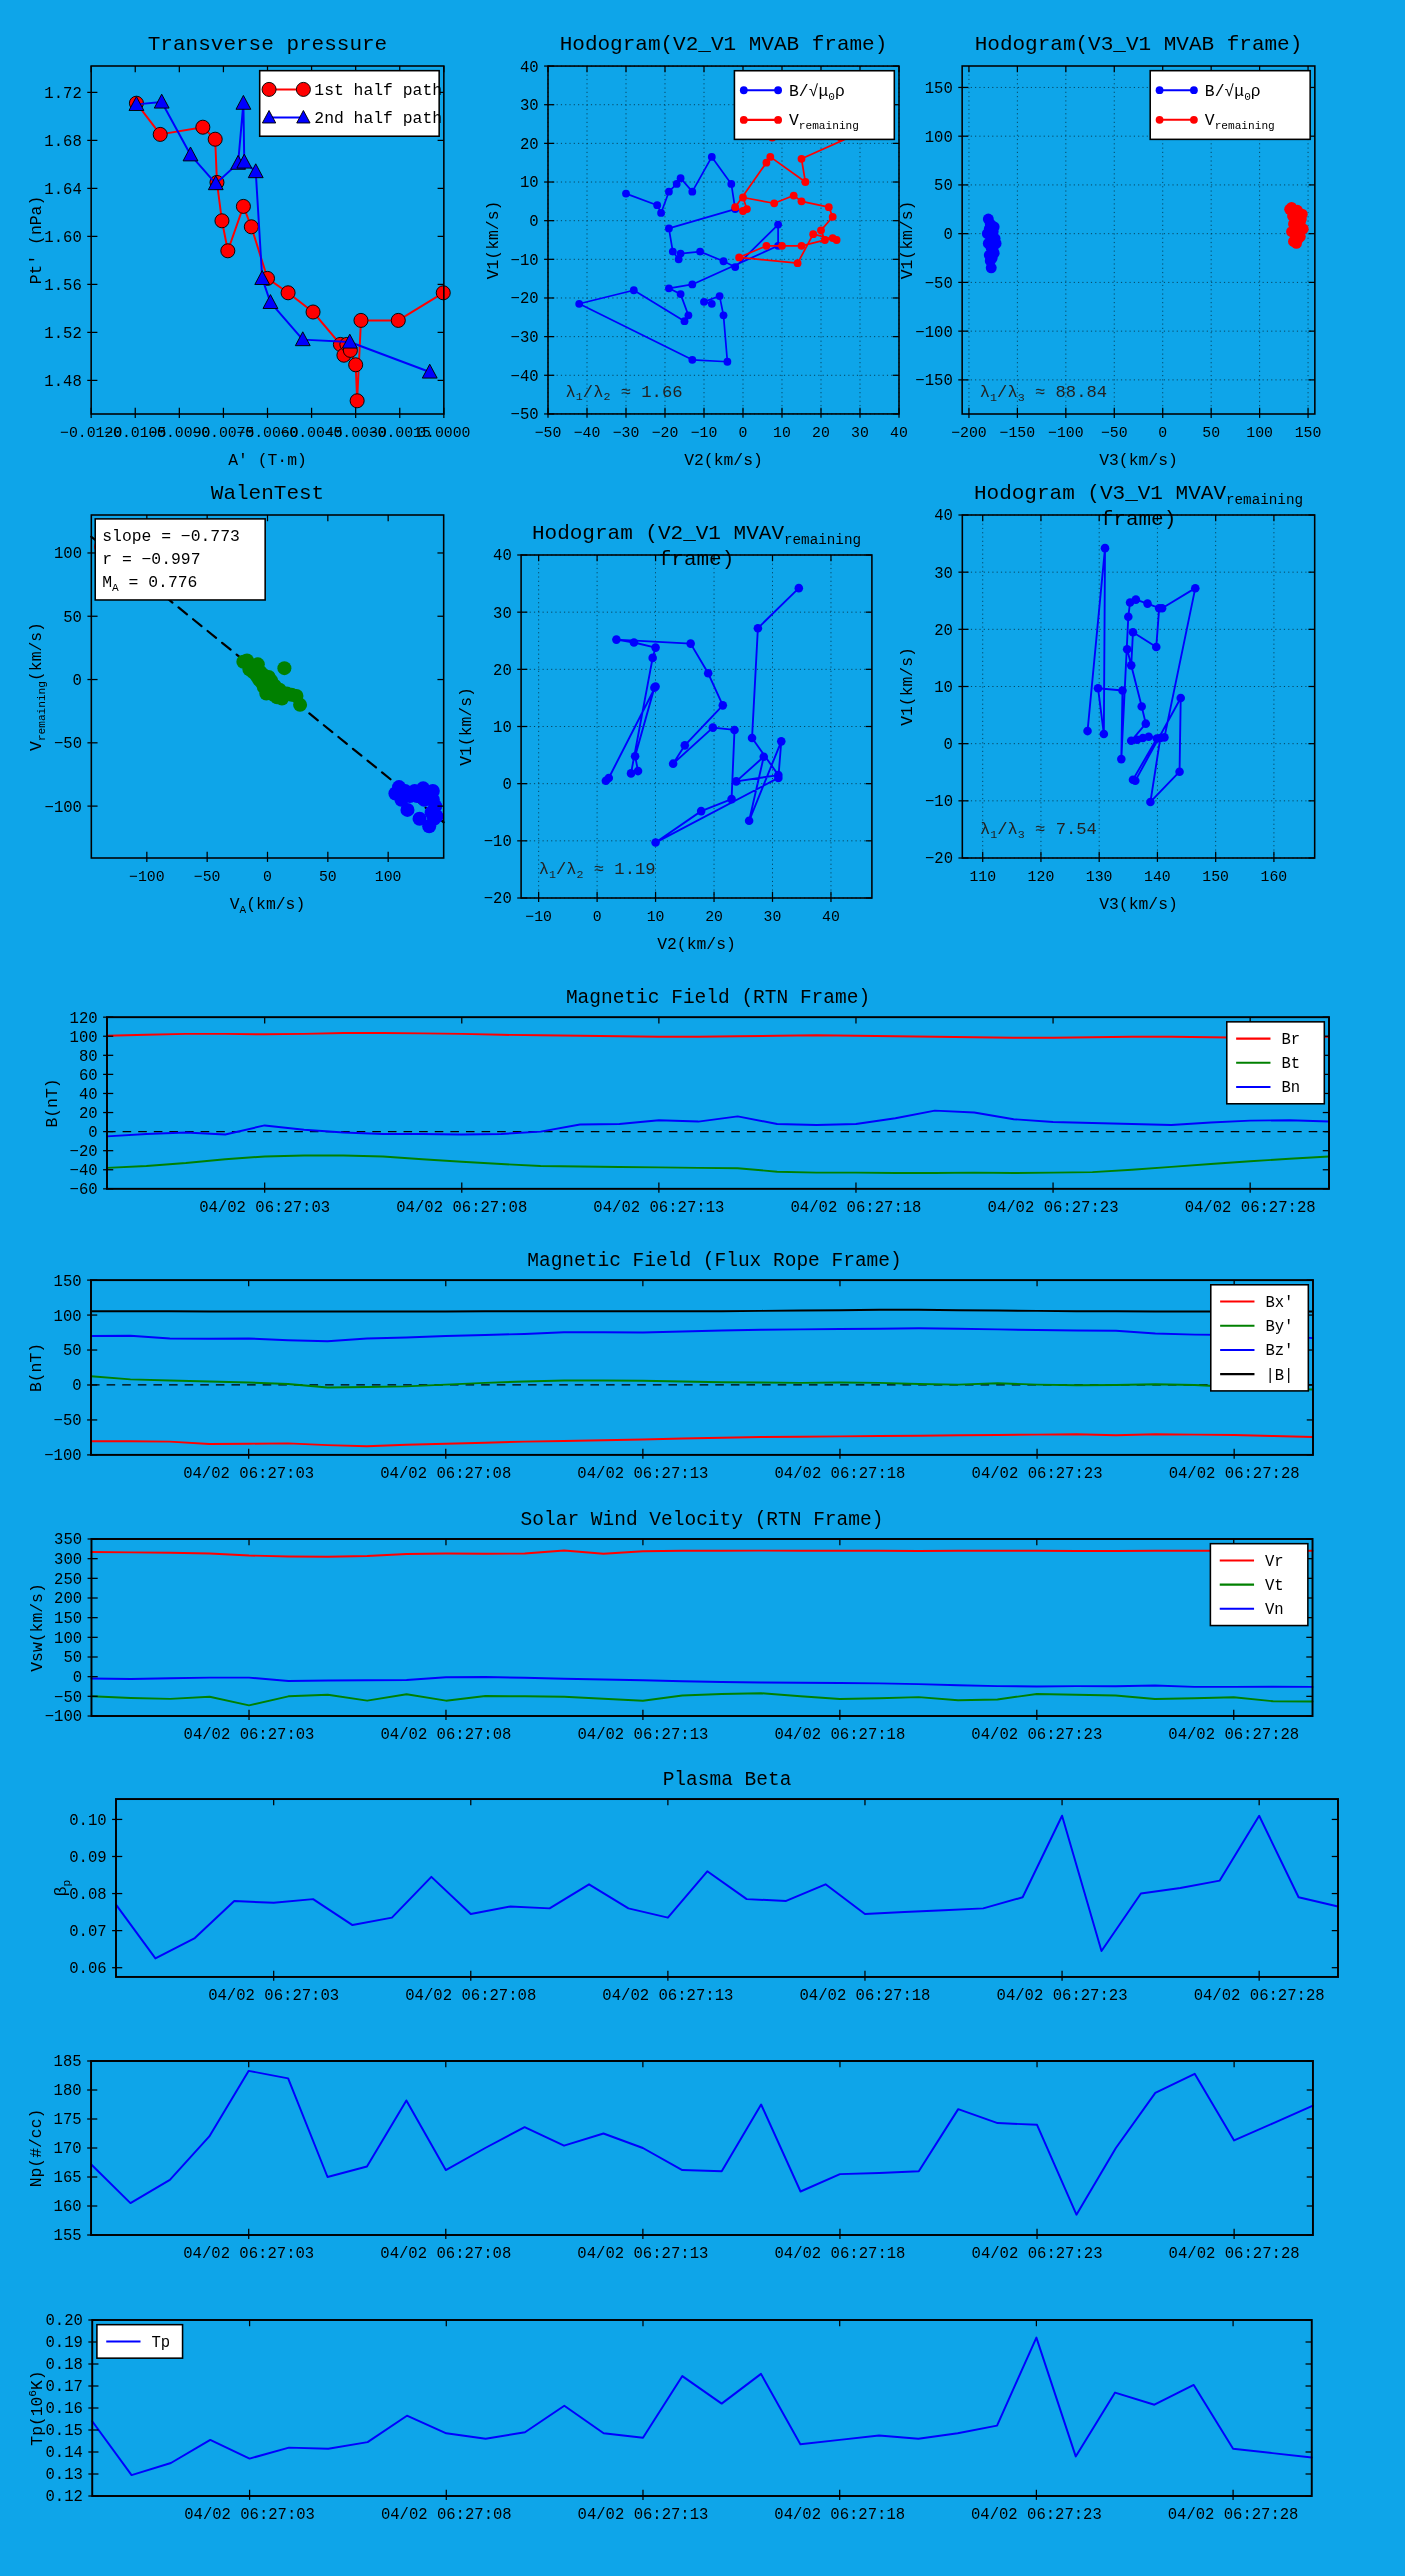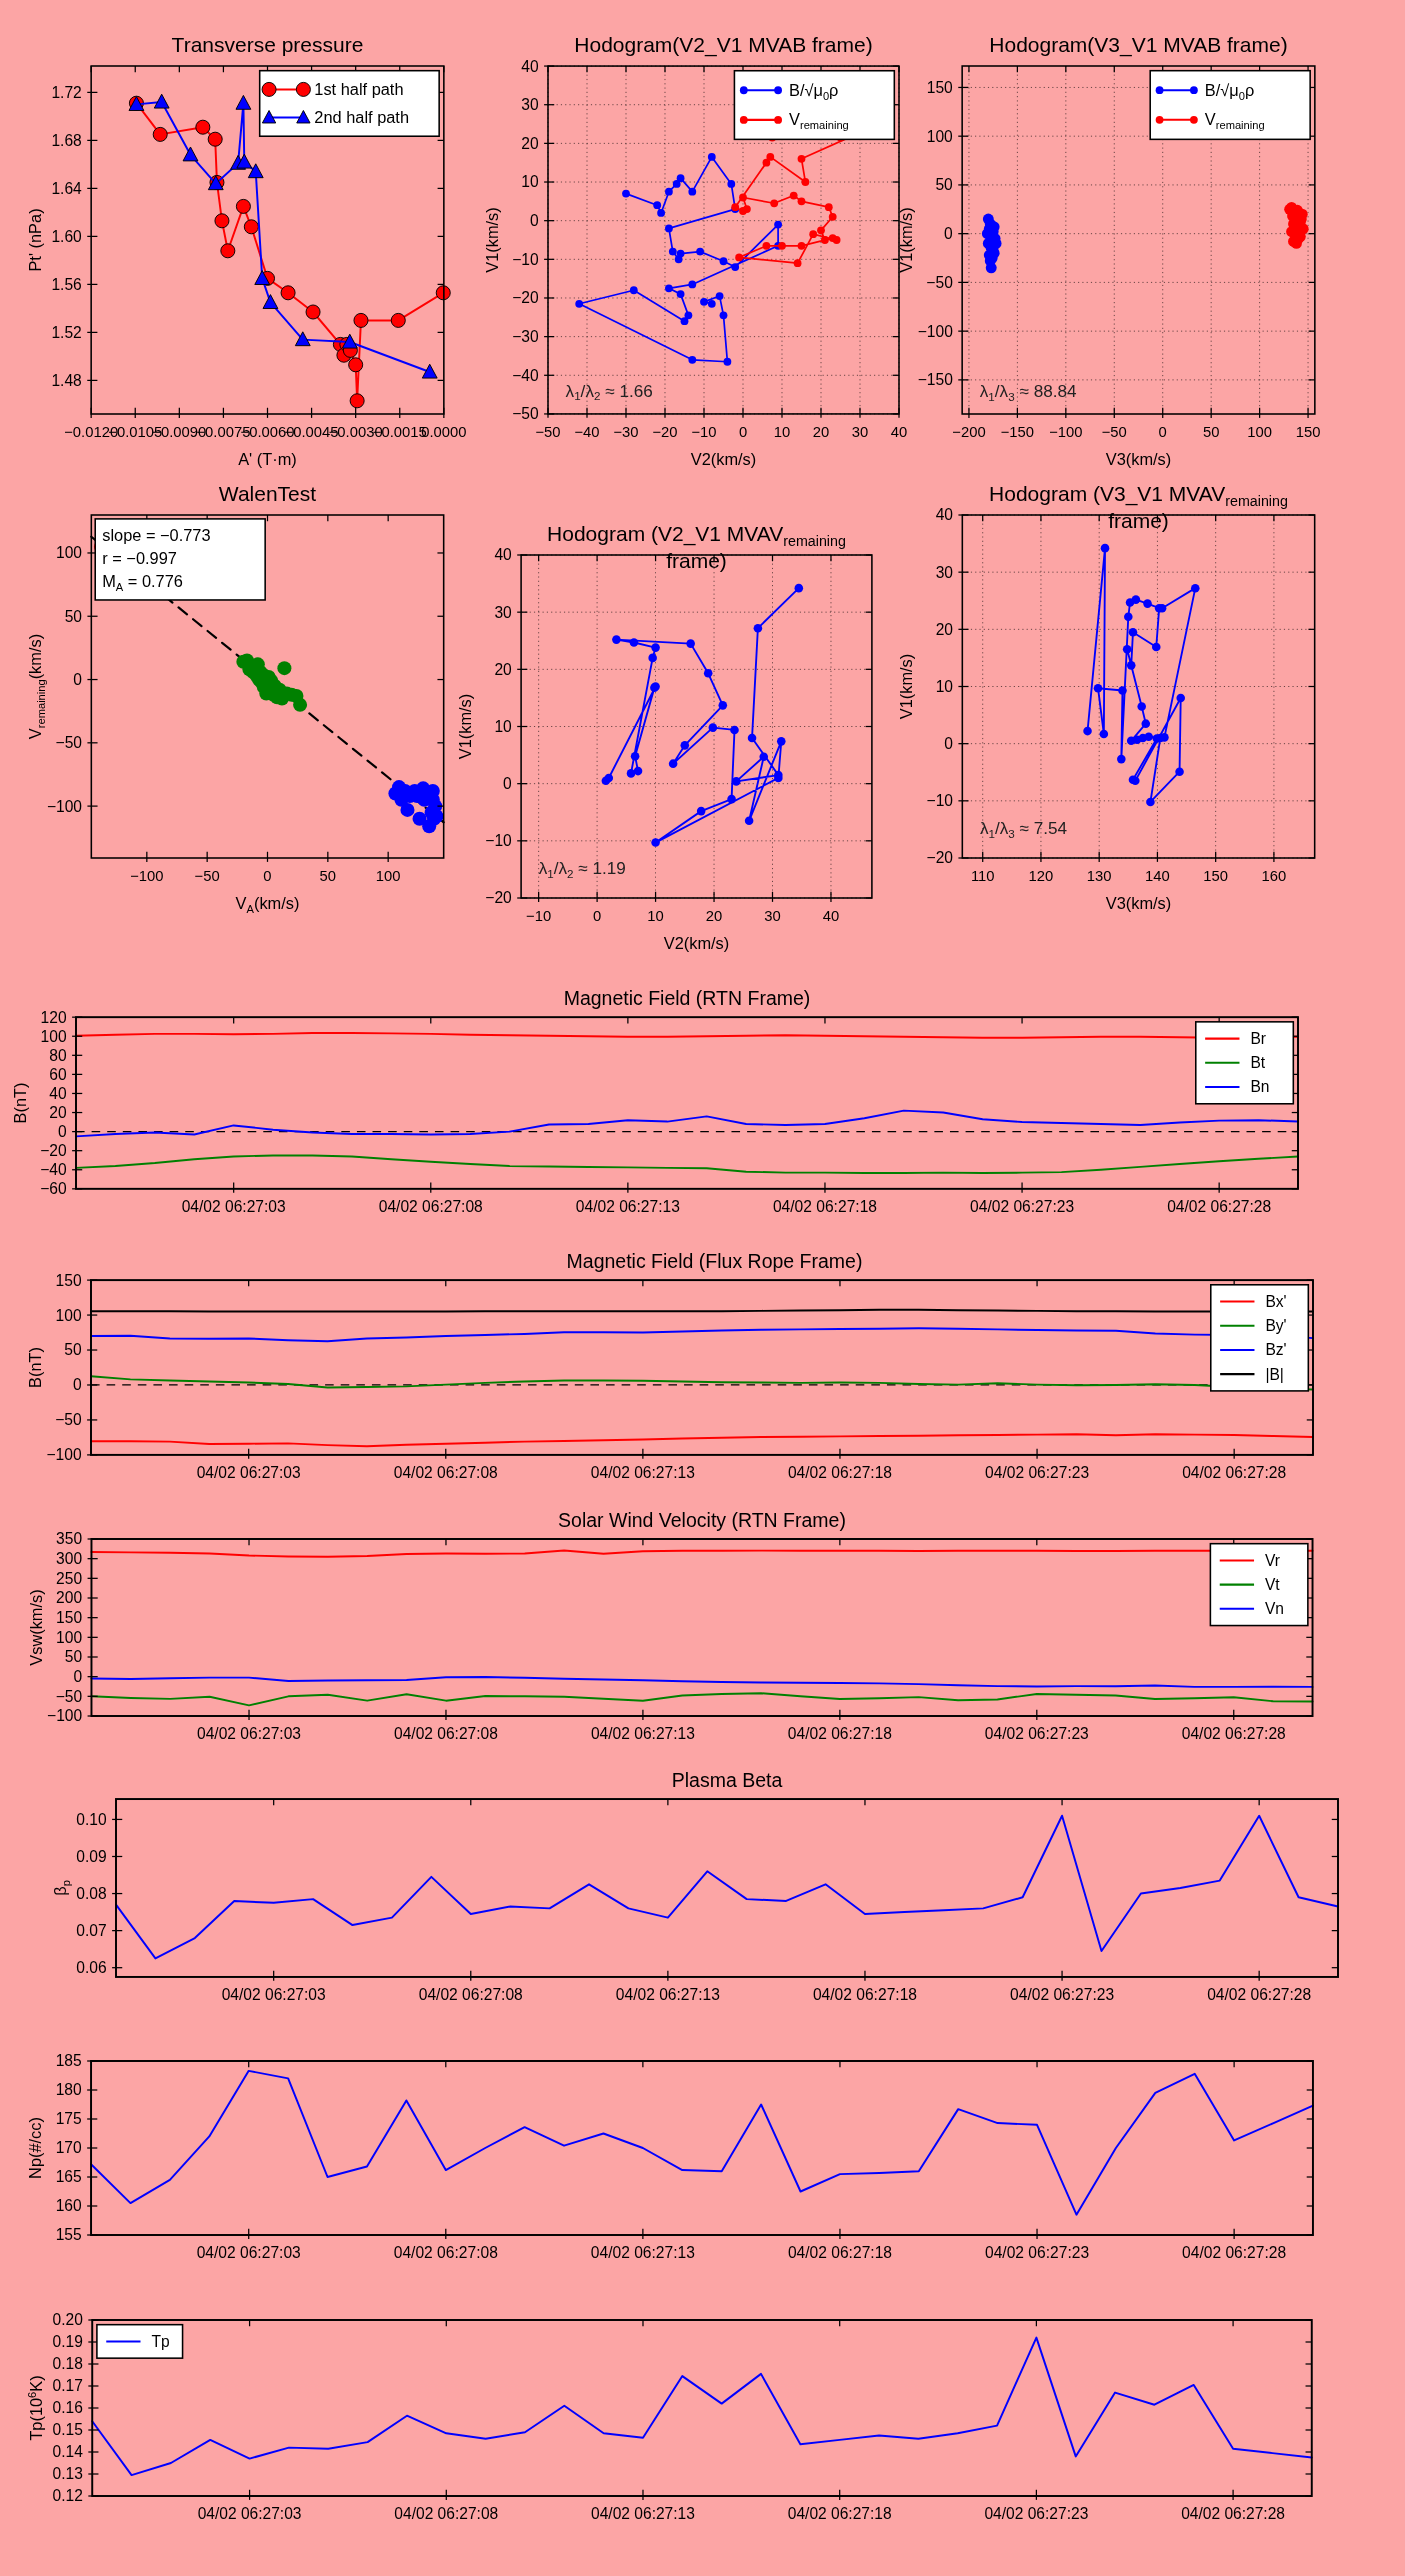--- a/index.html
+++ b/index.html
@@ -1,17 +1,17 @@
 <!DOCTYPE html>
 <html style="font-size:12.5px"><head>
 <meta charset="utf-8">
 <style>
   html,body{margin:0;padding:0;background:#ffffff;}
-  #fig{position:relative;width:1405px;height:2576px;background:#fca5a5;
-       font-family:Liberation Sans, sans-serif;color:#000;}
+  #fig{position:relative;width:1405px;height:2576px;background:#0ea5e9;
+       font-family:Liberation Mono, monospace;color:#000;}
   .plot{position:absolute;}
   .plot-title{position:absolute;left:0;right:0;text-align:center;color:#000;}
   .t-big{top:-33px;font-size:21px;}
   .t-ts{top:-30px;font-size:19.5px;}
   .axes{position:absolute;left:0;top:0;width:100%;height:100%;}
   sub{font-size:68%;}
 </style>
 </head>
 <body>
 
@@ -809,21 +809,21 @@
           <line x1="0" x2="-5" y1="0" y2="0" stroke="#000" stroke-width="1.6"></line>
           <line x1="452" x2="444" y1="0" y2="0" stroke="#000" stroke-width="1.6"></line>
           <text x="-12" y="7" text-anchor="end" font-size="20" fill="#000">40</text>
           <text x="226" y="506" text-anchor="middle" font-size="21" fill="#000"><tspan dy="0">V3(km/s)</tspan></text>
           <text transform="rotate(-90)" x="-220" y="-64" text-anchor="middle" font-size="21" fill="#000"><tspan dy="0">V1(km/s)</tspan></text>
           <text x="22.6" y="409.20000000000005" font-size="22" fill="#222"><tspan dy="0">λ</tspan><tspan font-size="68%" dy="5">1</tspan><tspan dy="-5">/λ</tspan><tspan font-size="68%" dy="5">3</tspan><tspan dy="-5"> ≈ 7.54</tspan></text>
         </svg>
       </div>
   </div>
 
-  <div class="plot" style="left:76px;top:1017px;width:1222px;height:172px;">
+  <div class="plot" style="left:107px;top:1017px;width:1222px;height:172px;">
     <div class="plot-title t-ts">Magnetic Field (RTN Frame)</div>
     <div class="axes">
         <svg width="1222" height="172" style="overflow: visible; position: absolute;" viewBox="0 0 1566 220">
           <line x1="0" x2="1566" y1="146.66666666666669" y2="146.66666666666669" stroke="#000" stroke-width="1.6" stroke-dasharray="11 9"></line>
           <polyline points="0,23.833333333333314 50.516129032258064,22.611111111111114 101.03225806451613,21.388888888888886 151.54838709677418,21.388888888888886 202.06451612903226,22 252.5806451612903,21.388888888888886 303.09677419354836,20.166666666666657 353.61290322580646,20.166666666666657 404.1290322580645,20.77777777777777 454.6451612903226,21.388888888888886 505.1612903225806,22.611111111111114 555.6774193548388,23.2222222222222 606.1935483870967,23.833333333333314 656.7096774193549,24.444444444444457 707.2258064516129,25.05555555555557 757.741935483871,25.05555555555557 808.258064516129,24.444444444444457 858.7741935483871,23.833333333333314 909.2903225806452,23.2222222222222 959.8064516129033,23.833333333333314 1010.3225806451612,24.444444444444457 1060.8387096774193,25.05555555555557 1111.3548387096776,25.666666666666686 1161.8709677419356,26.27777777777777 1212.3870967741934,26.27777777777777 1262.9032258064515,25.666666666666686 1313.4193548387098,25.05555555555557 1363.9354838709678,25.05555555555557 1414.4516129032259,25.666666666666686 1464.967741935484,26.27777777777777 1515.483870967742,25.666666666666686 1566,25.05555555555557" fill="none" stroke="#ff0000" stroke-width="2.5" stroke-linejoin="round" stroke-linecap="round"></polyline>
           <polyline points="0,193.11111111111111 50.516129032258064,190.66666666666666 101.03225806451613,187 151.54838709677418,182.11111111111111 202.06451612903226,178.44444444444446 252.5806451612903,177.22222222222223 303.09677419354836,177.22222222222223 353.61290322580646,178.44444444444446 404.1290322580645,182.11111111111111 454.6451612903226,185.16666666666669 505.1612903225806,188.22222222222223 555.6774193548388,190.66666666666666 606.1935483870967,191.27777777777777 656.7096774193549,191.88888888888889 707.2258064516129,192.5 757.741935483871,193.11111111111111 808.258064516129,193.72222222222223 858.7741935483871,198 909.2903225806452,199.22222222222223 959.8064516129033,199.22222222222223 1010.3225806451612,199.83333333333334 1060.8387096774193,199.83333333333334 1111.3548387096776,199.22222222222223 1161.8709677419356,199.83333333333334 1212.3870967741934,199.22222222222223 1262.9032258064515,198.61111111111111 1313.4193548387098,195.55555555555554 1363.9354838709678,191.88888888888889 1414.4516129032259,188.22222222222223 1464.967741935484,184.55555555555554 1515.483870967742,181.5 1566,178.44444444444446" fill="none" stroke="#008000" stroke-width="2.5" stroke-linejoin="round" stroke-linecap="round"></polyline>
           <polyline points="0,152.77777777777777 50.516129032258064,149.72222222222223 101.03225806451613,147.88888888888889 151.54838709677418,150.33333333333334 202.06451612903226,138.72222222222223 252.5806451612903,144.22222222222223 303.09677419354836,147.88888888888889 353.61290322580646,149.72222222222223 404.1290322580645,149.72222222222223 454.6451612903226,150.33333333333334 505.1612903225806,149.72222222222223 555.6774193548388,146.66666666666669 606.1935483870967,137.5 656.7096774193549,136.88888888888889 707.2258064516129,132 757.741935483871,133.83333333333331 808.258064516129,127.11111111111111 858.7741935483871,136.88888888888889 909.2903225806452,138.11111111111111 959.8064516129033,136.88888888888889 1010.3225806451612,129.55555555555554 1060.8387096774193,119.77777777777779 1111.3548387096776,122.22222222222223 1161.8709677419356,130.77777777777777 1212.3870967741934,134.44444444444446 1262.9032258064515,135.66666666666666 1313.4193548387098,136.88888888888889 1363.9354838709678,138.11111111111111 1414.4516129032259,135.05555555555554 1464.967741935484,132.61111111111111 1515.483870967742,132 1566,133.83333333333331" fill="none" stroke="#0000ff" stroke-width="2.5" stroke-linejoin="round" stroke-linecap="round"></polyline>
           <rect x="0" y="0" width="1566" height="220" fill="none" stroke="#000" stroke-width="2.5"></rect>
           <line x1="202.06451612903226" x2="202.06451612903226" y1="220" y2="212" stroke="#000" stroke-width="1.6"></line>
           <line x1="202.06451612903226" x2="202.06451612903226" y1="220" y2="225" stroke="#000" stroke-width="1.6"></line>

